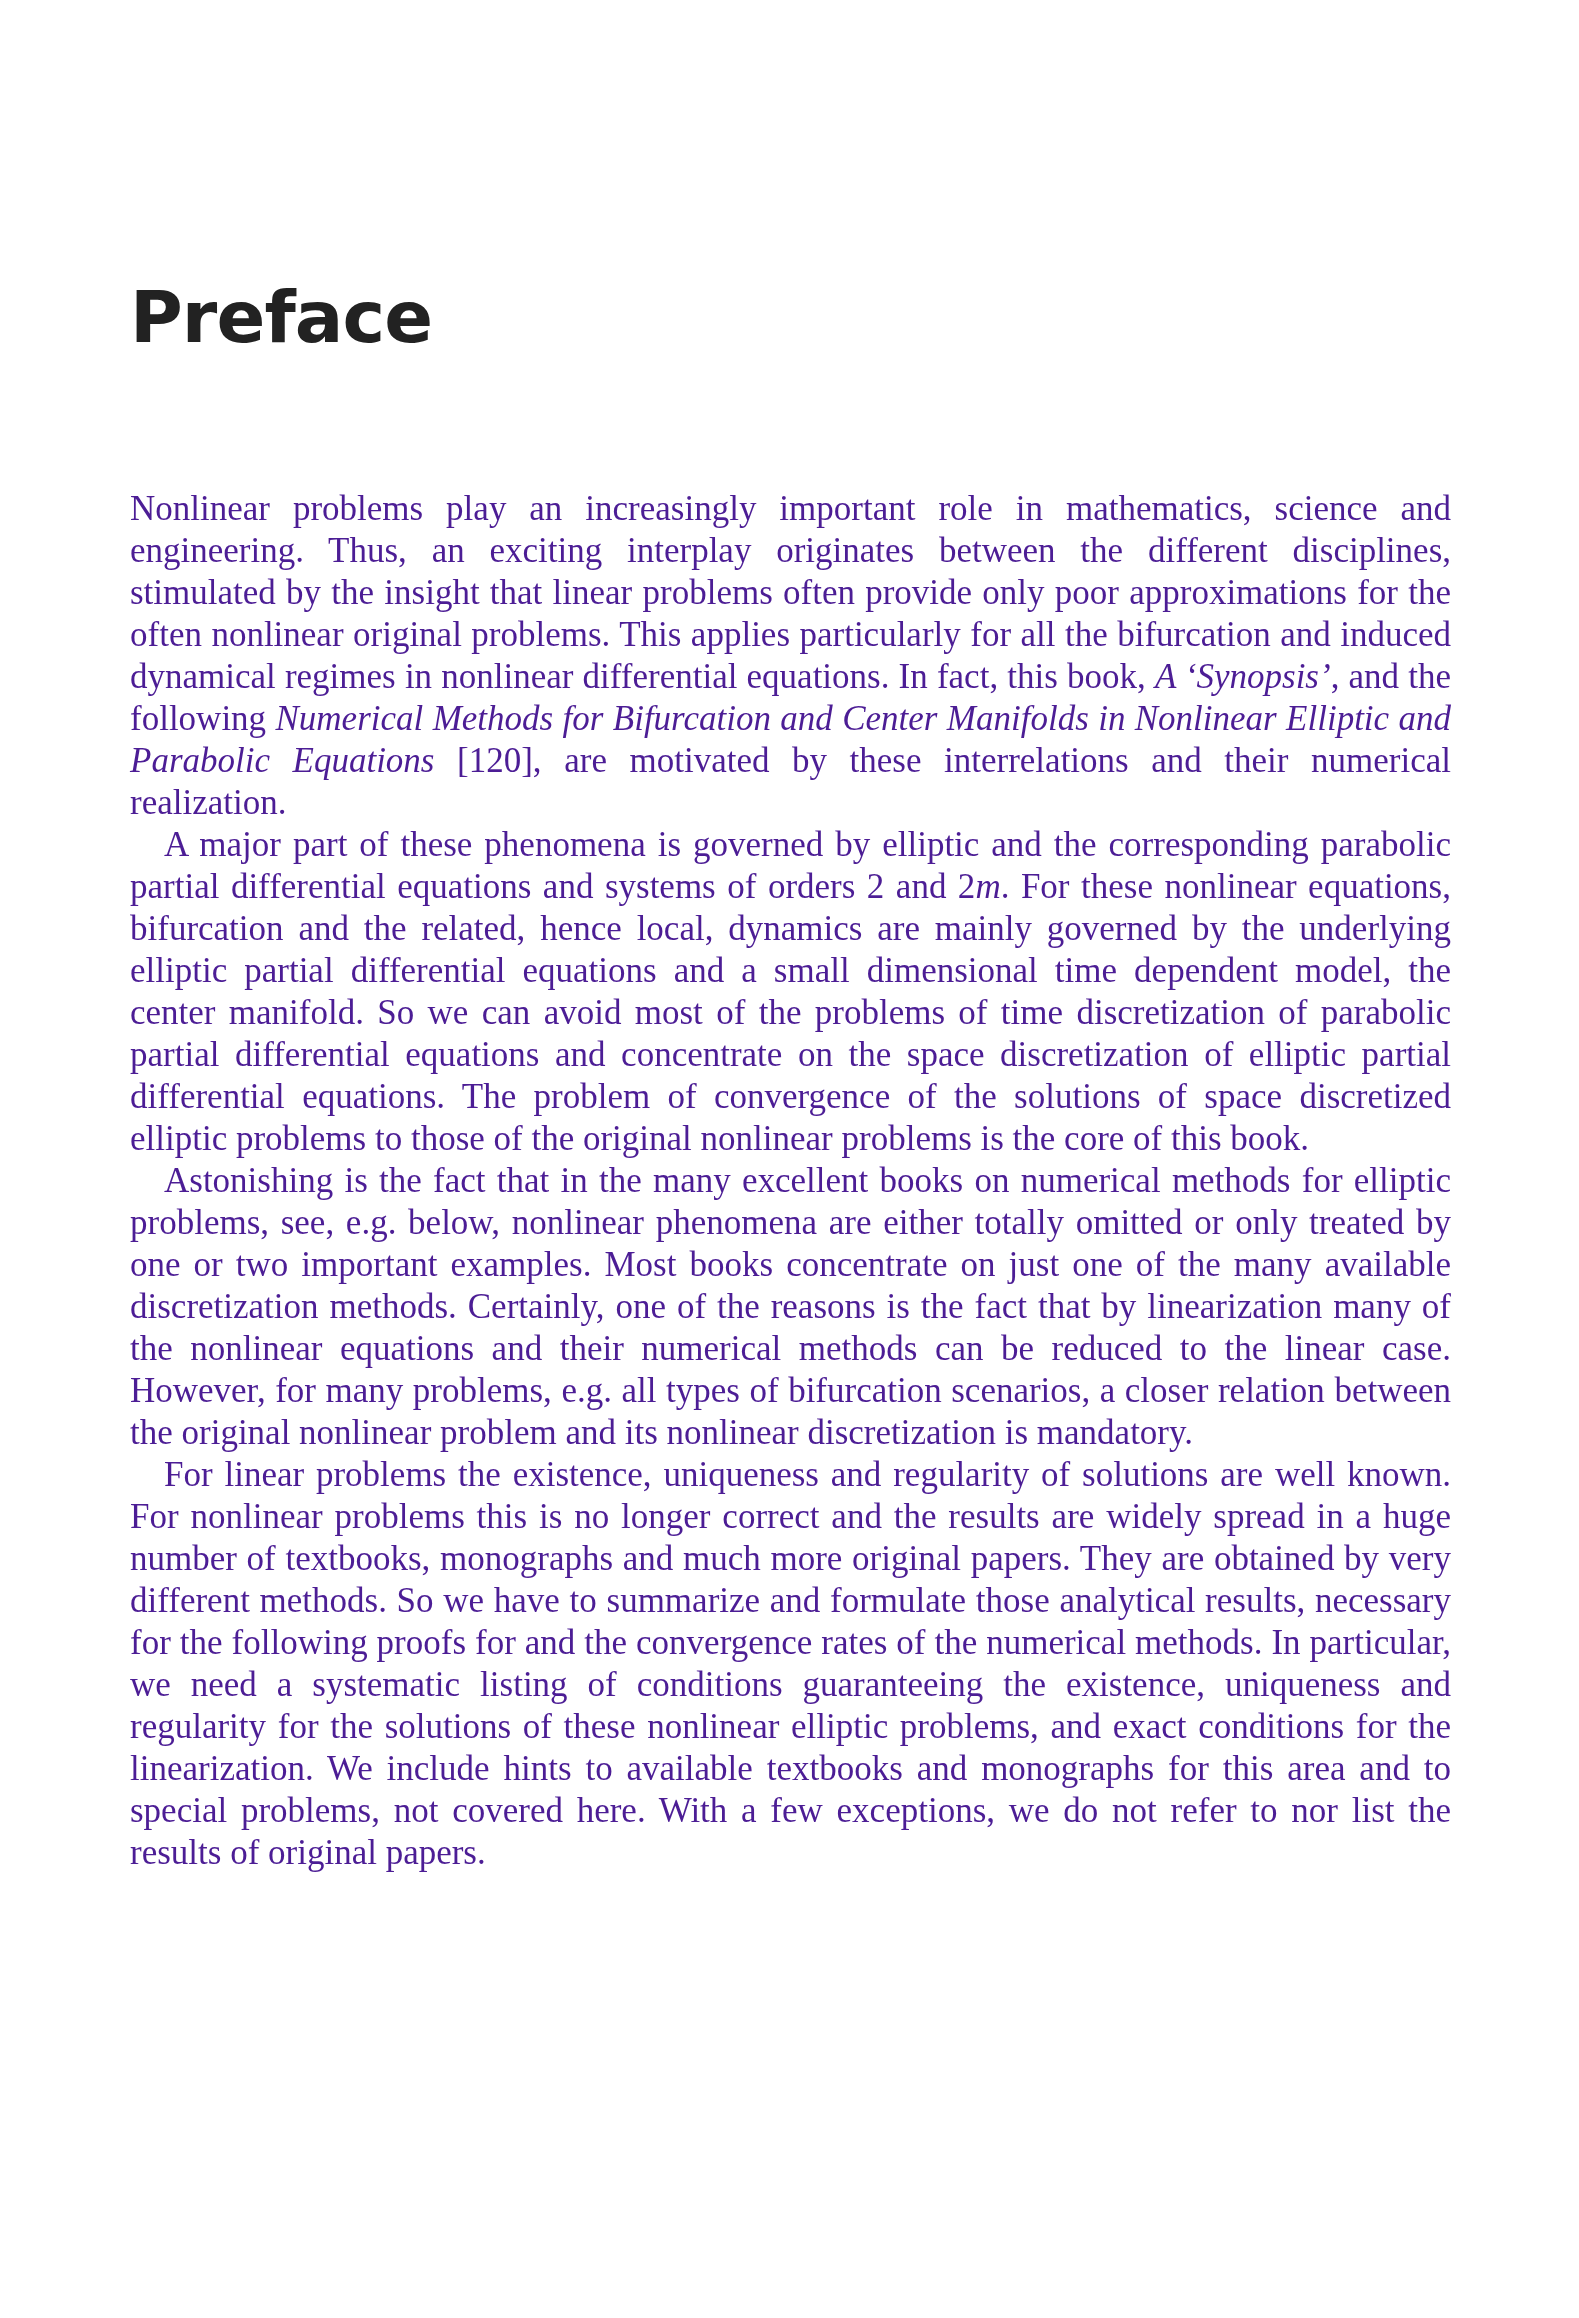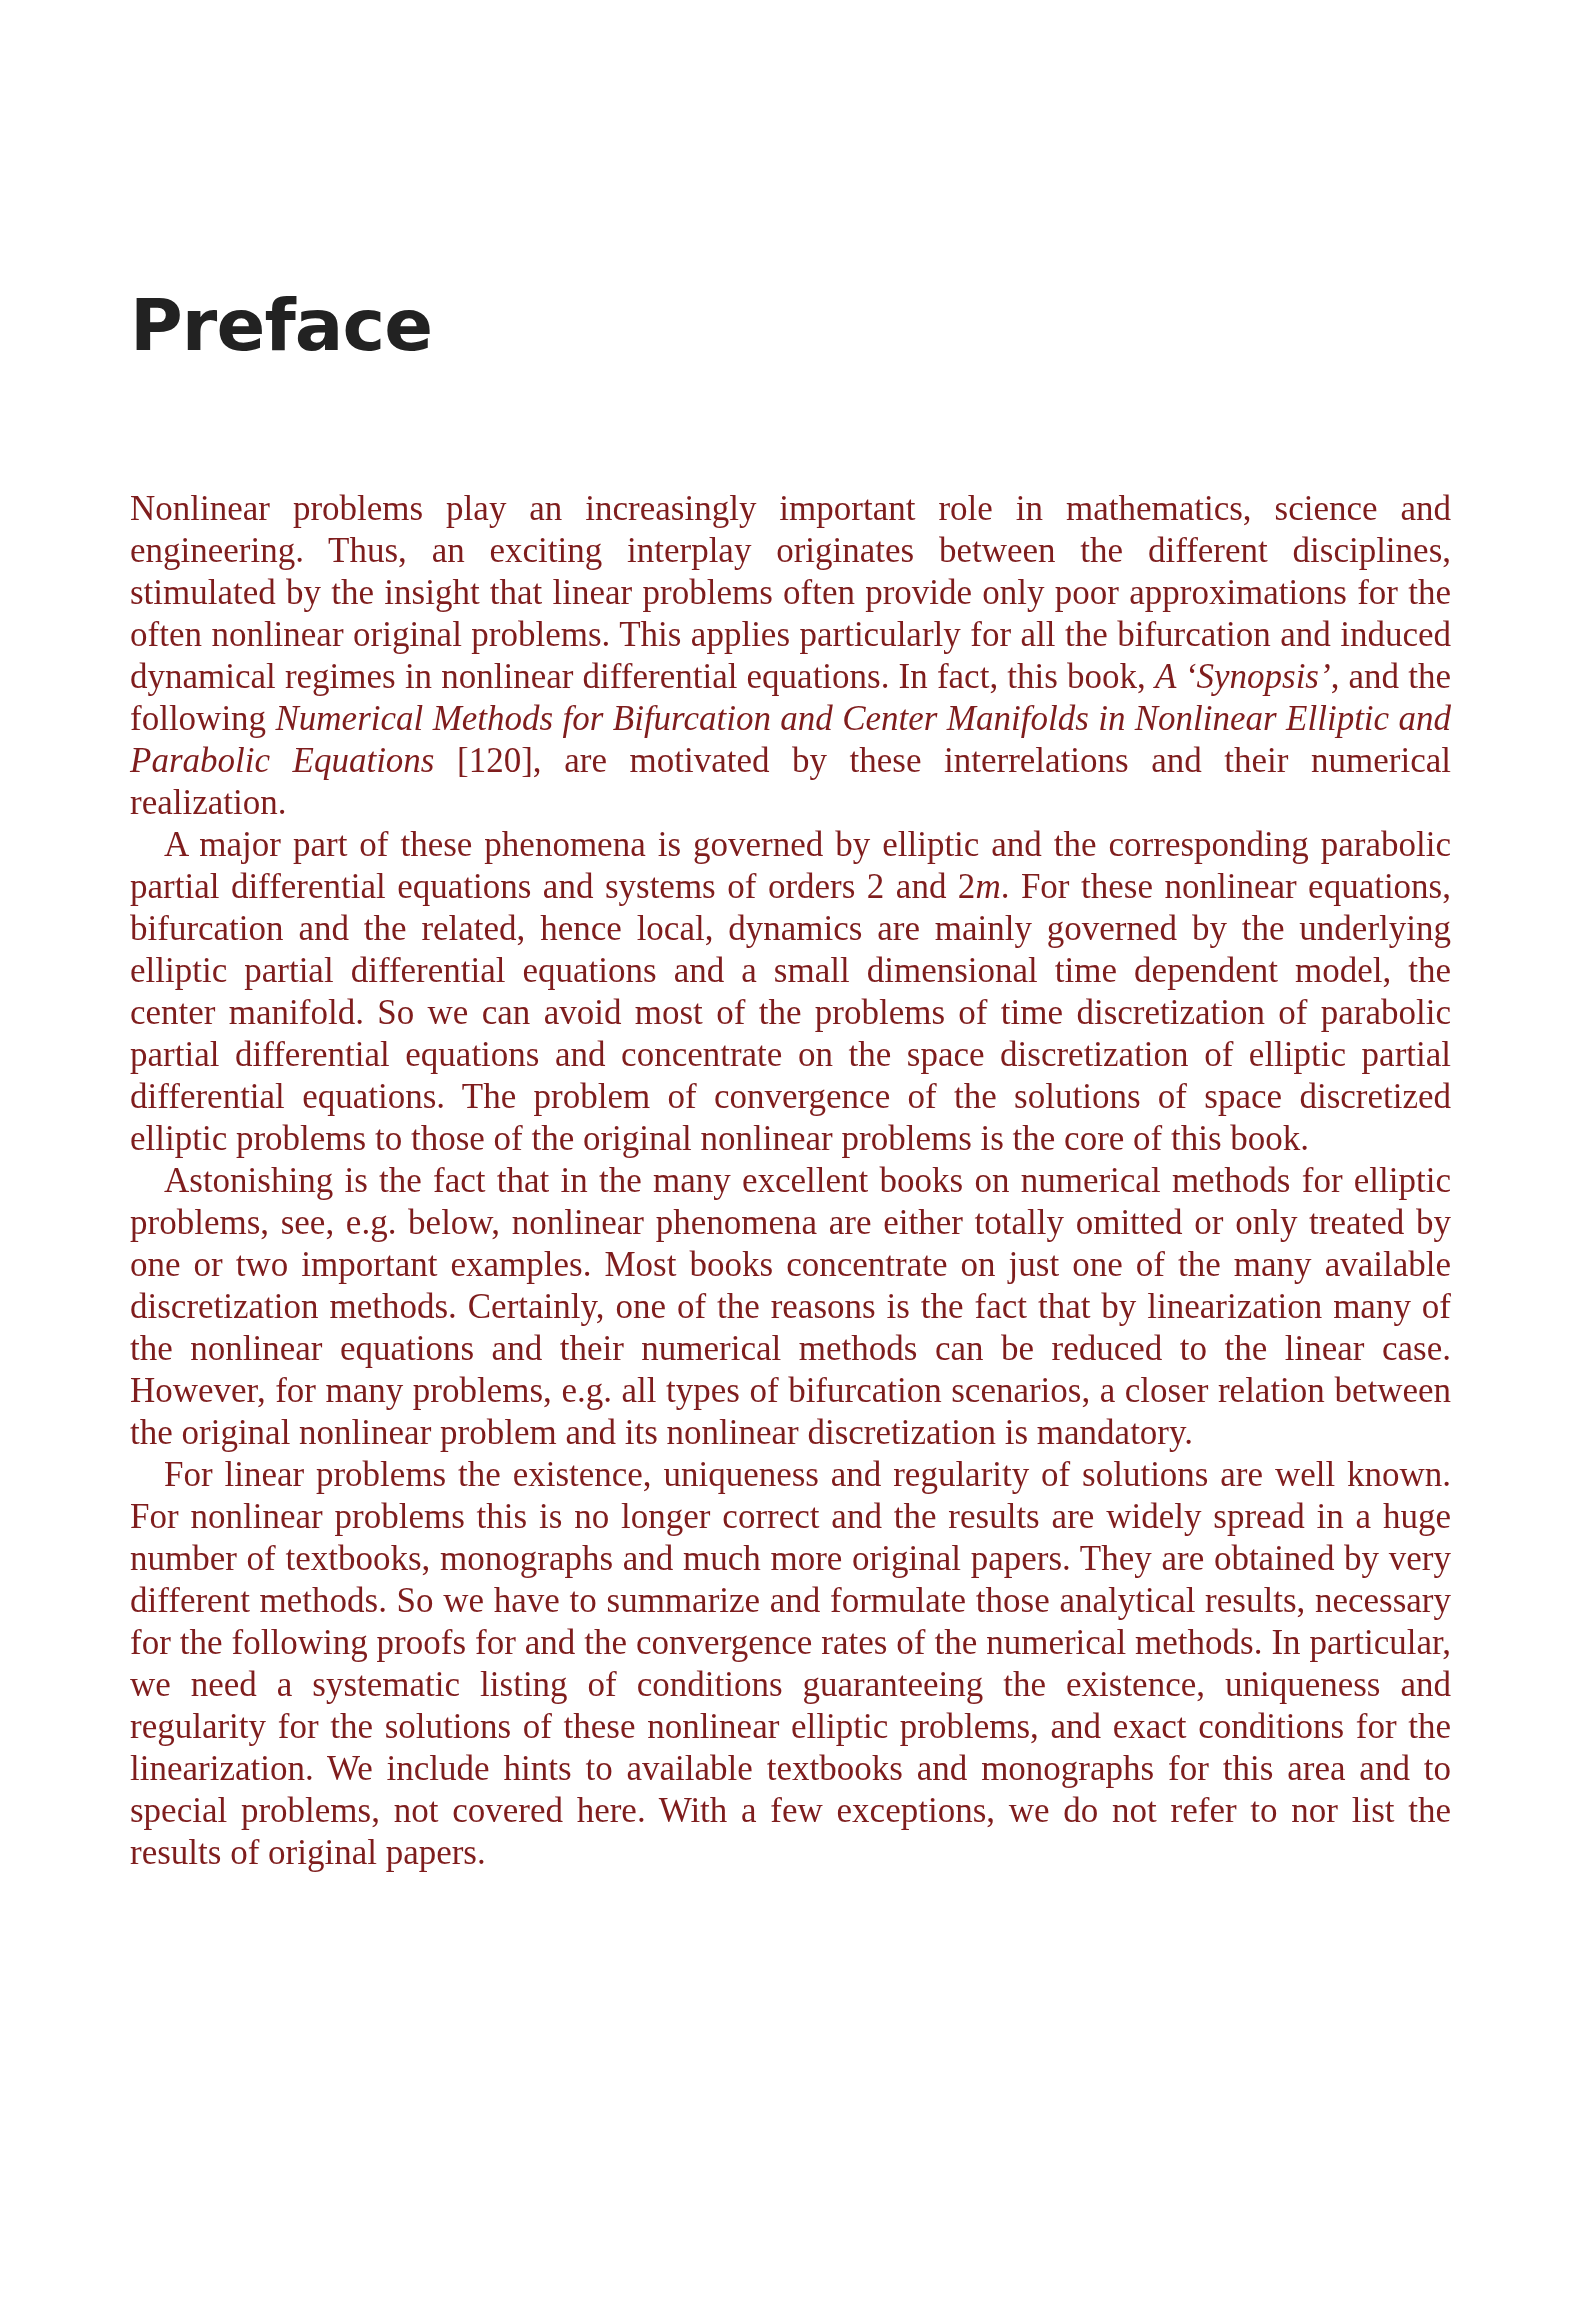--- a/index.html
+++ b/index.html
@@ -15,40 +15,40 @@
       color: #222222;
     }
     .page {
       position: absolute;
       left: 130px;
       top: 0;
       width: 1321px;
     }
     .chapter-title {
       position: absolute;
-      top: 289px;
+      top: 281px;
       left: 0;
       margin: 0;
       font-family: "DejaVu Sans", sans-serif;
       font-weight: bold;
       font-size: 72px;
       letter-spacing: -0.9px;
       color: #222222;
       line-height: 1;
     }
     .body-text {
       position: absolute;
       top: 488px;
       left: 0;
       width: 1321px;
       font-family: "Liberation Serif", "DejaVu Serif", serif;
       font-size: 35px;
       line-height: 42px;
       text-align: justify;
-      color: #7f1d1d;
+      color: #4c1d95;
     }
     .para {
       margin: 0;
       text-indent: 34px;
       hyphens: manual;
     }
     .para.first {
       text-indent: 0;
     }
     .para span.em {

